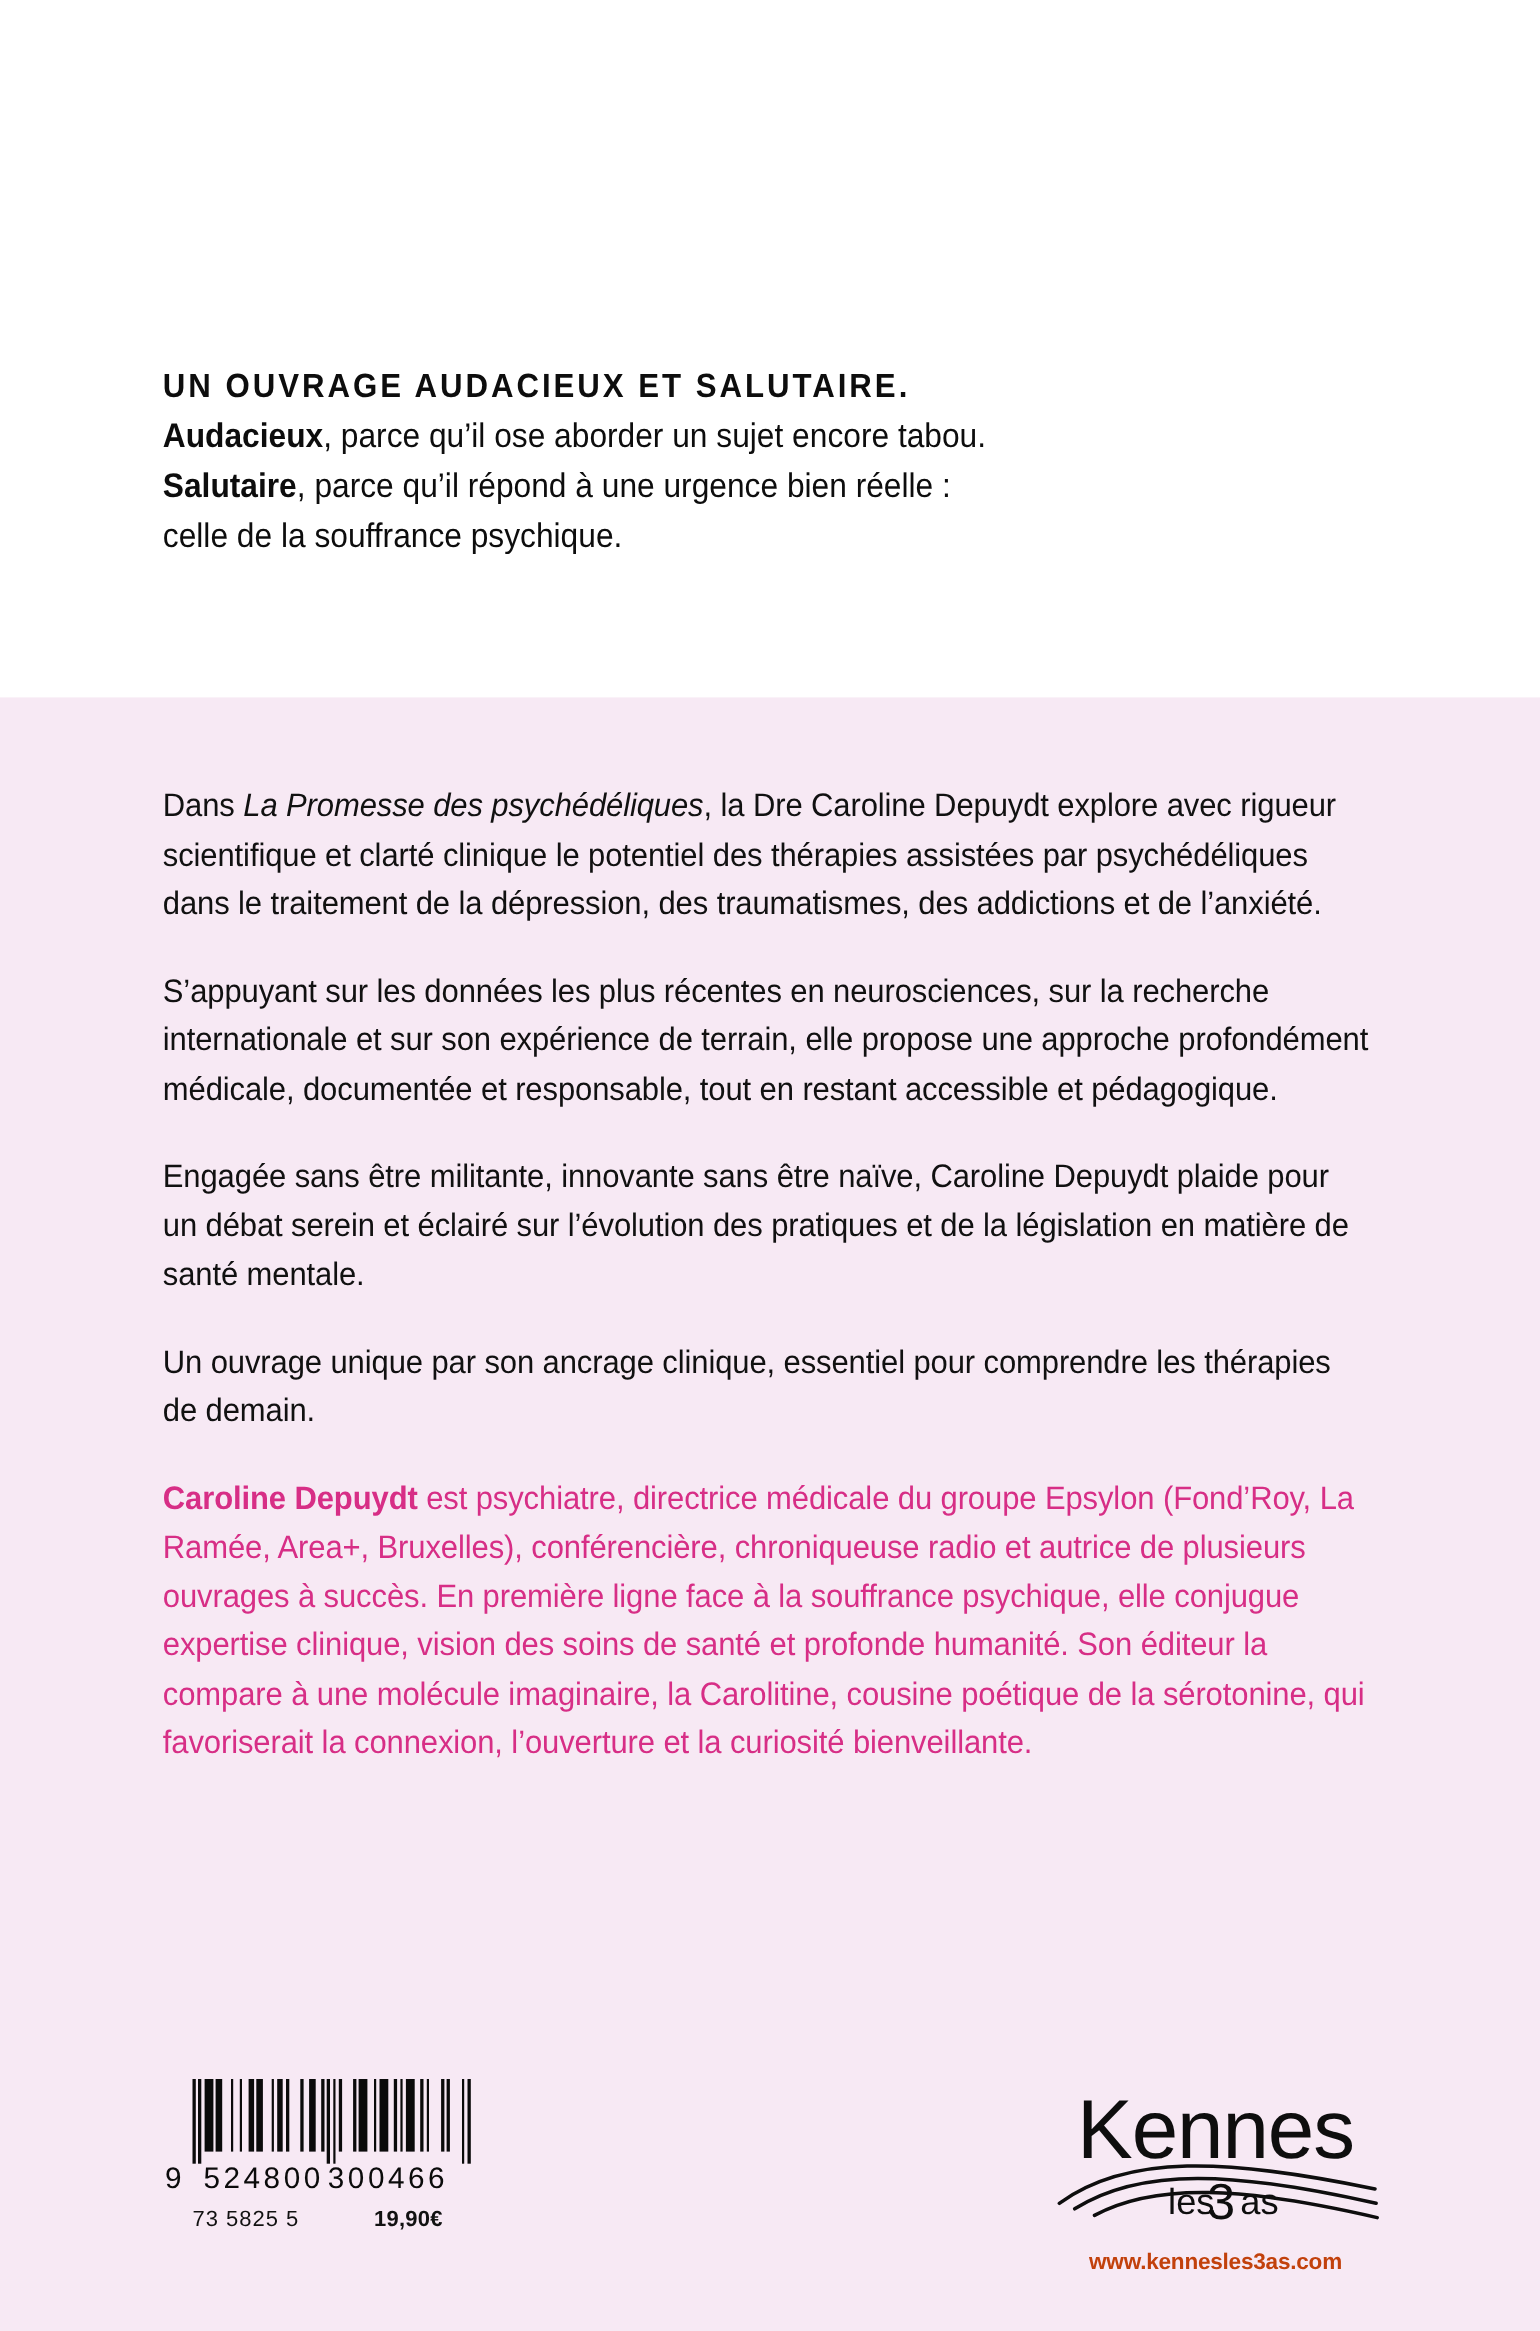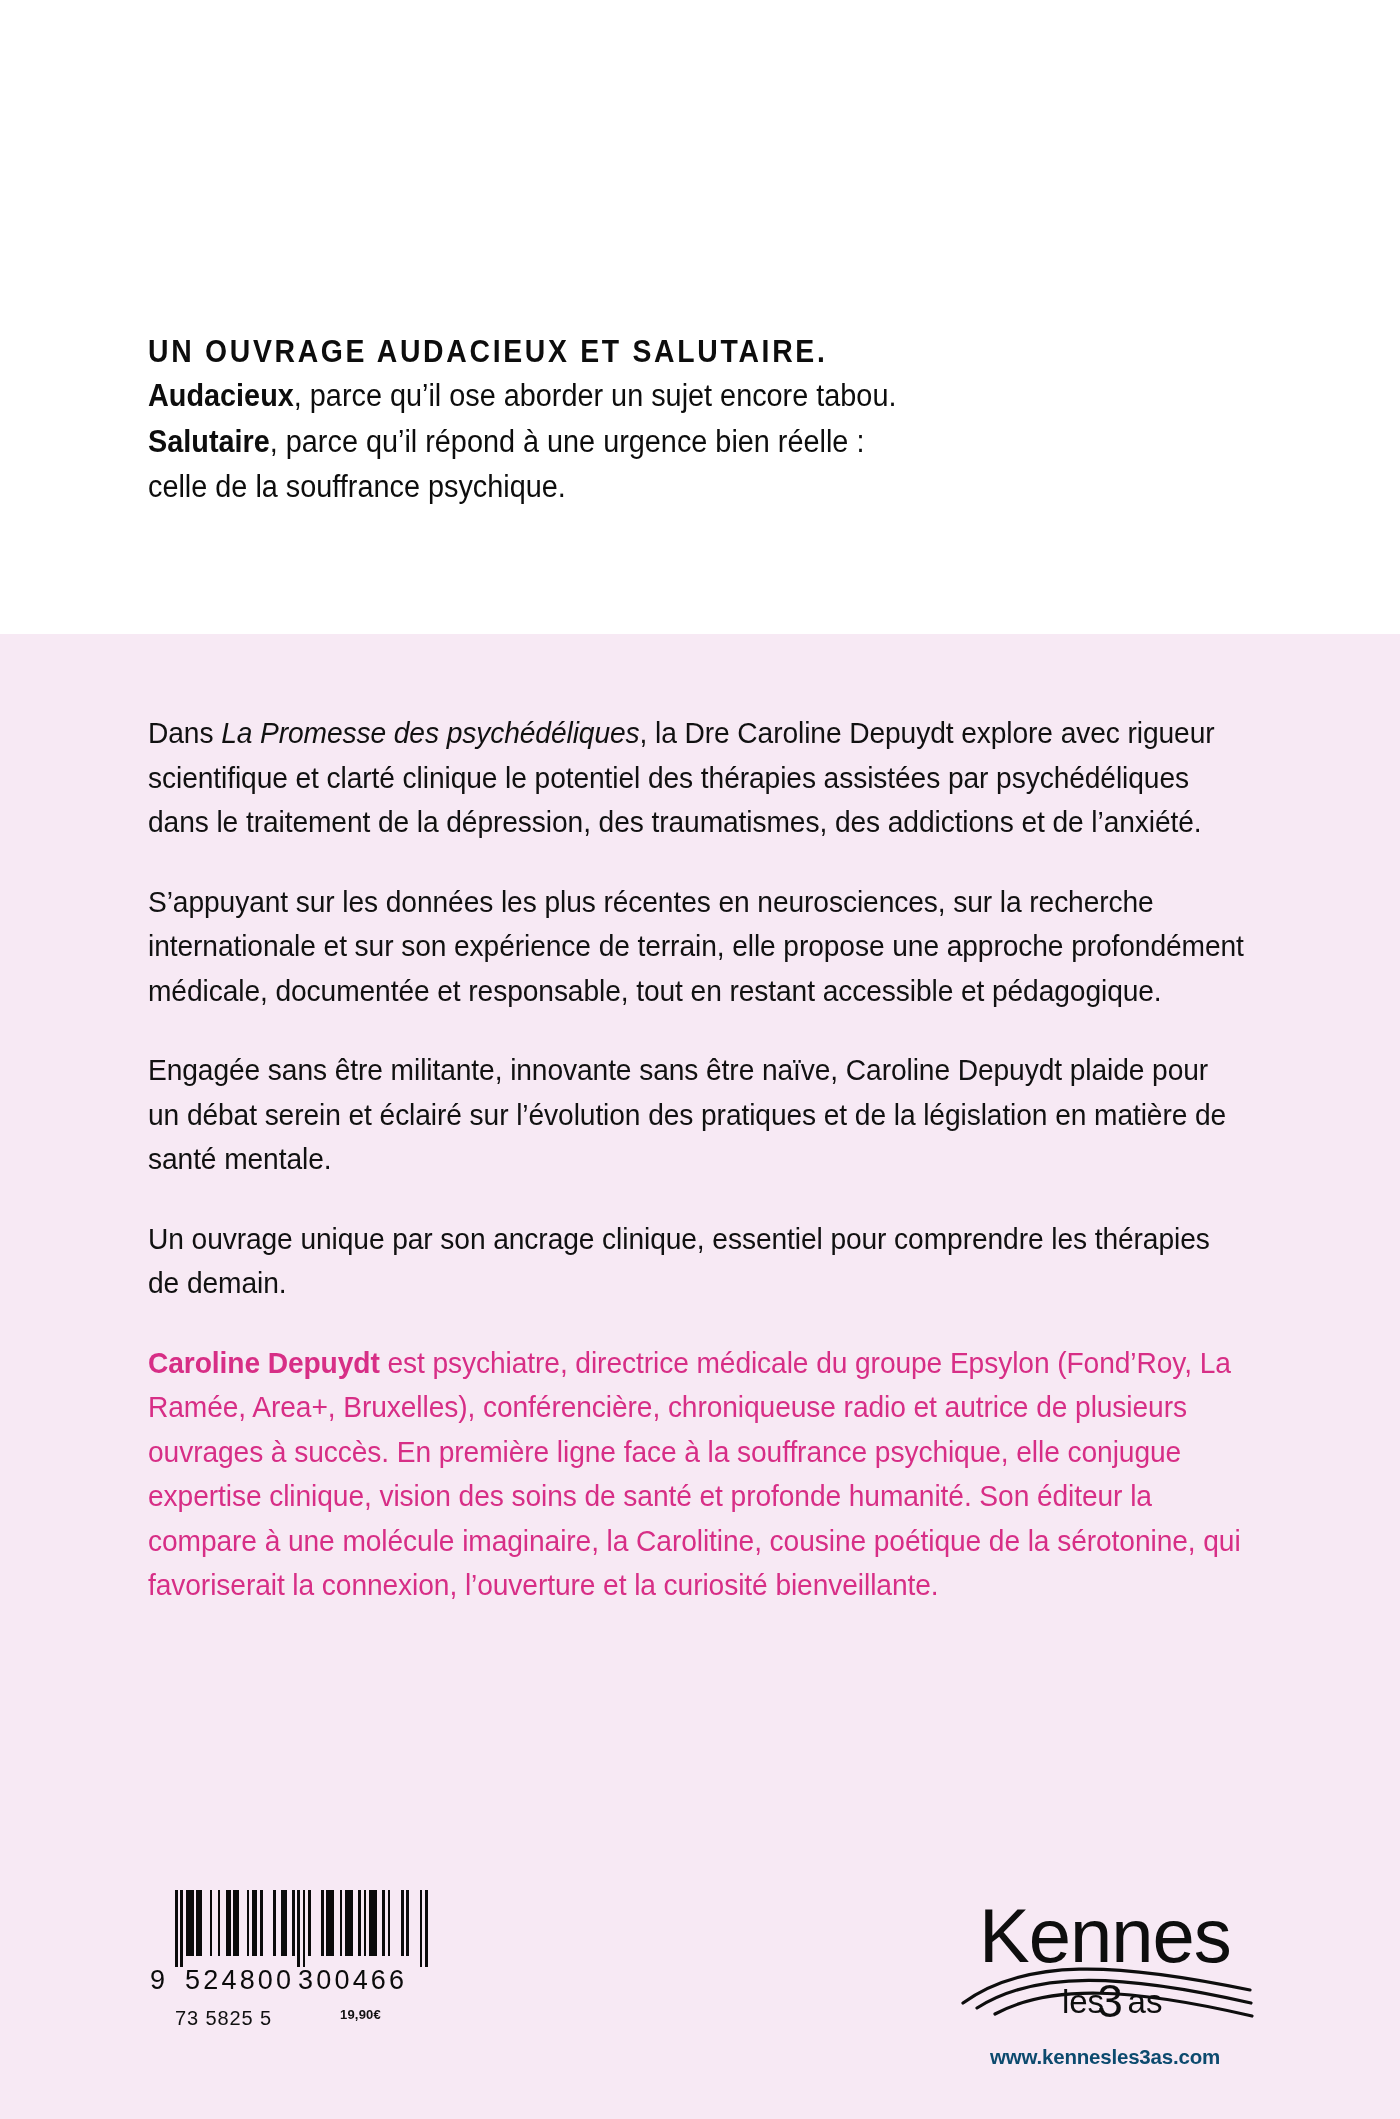--- a/index.html
+++ b/index.html
@@ -159,21 +159,21 @@
     left: 25px;
     top: 0;
     font-size: 20px;
     color: #111111;
     letter-spacing: 0.9px;
   }
   .price {
     position: absolute;
     left: 190px;
     top: 0;
-    font-size: 13px;
+    font-size: 20px;
     font-weight: 700;
     color: #111111;
     letter-spacing: 0.2px;
   }
 
   
   .publisher {
     position: absolute;
     left: 955px;
     top: 0px;
@@ -185,21 +185,21 @@
     display: block;
   }
   .pub-url {
     position: absolute;
     left: 0px;
     top: 145px;
     width: 300px;
     text-align: center;
     font-size: 20.5px;
     font-weight: 700;
-    color: #0c4a6e;
+    color: #c2410c;
     letter-spacing: -0.2px;
   }
 </style>
 </head>
 <body>
 
 <div class="cover">
 
   <div class="top-band">
     <div class="headline-block">

